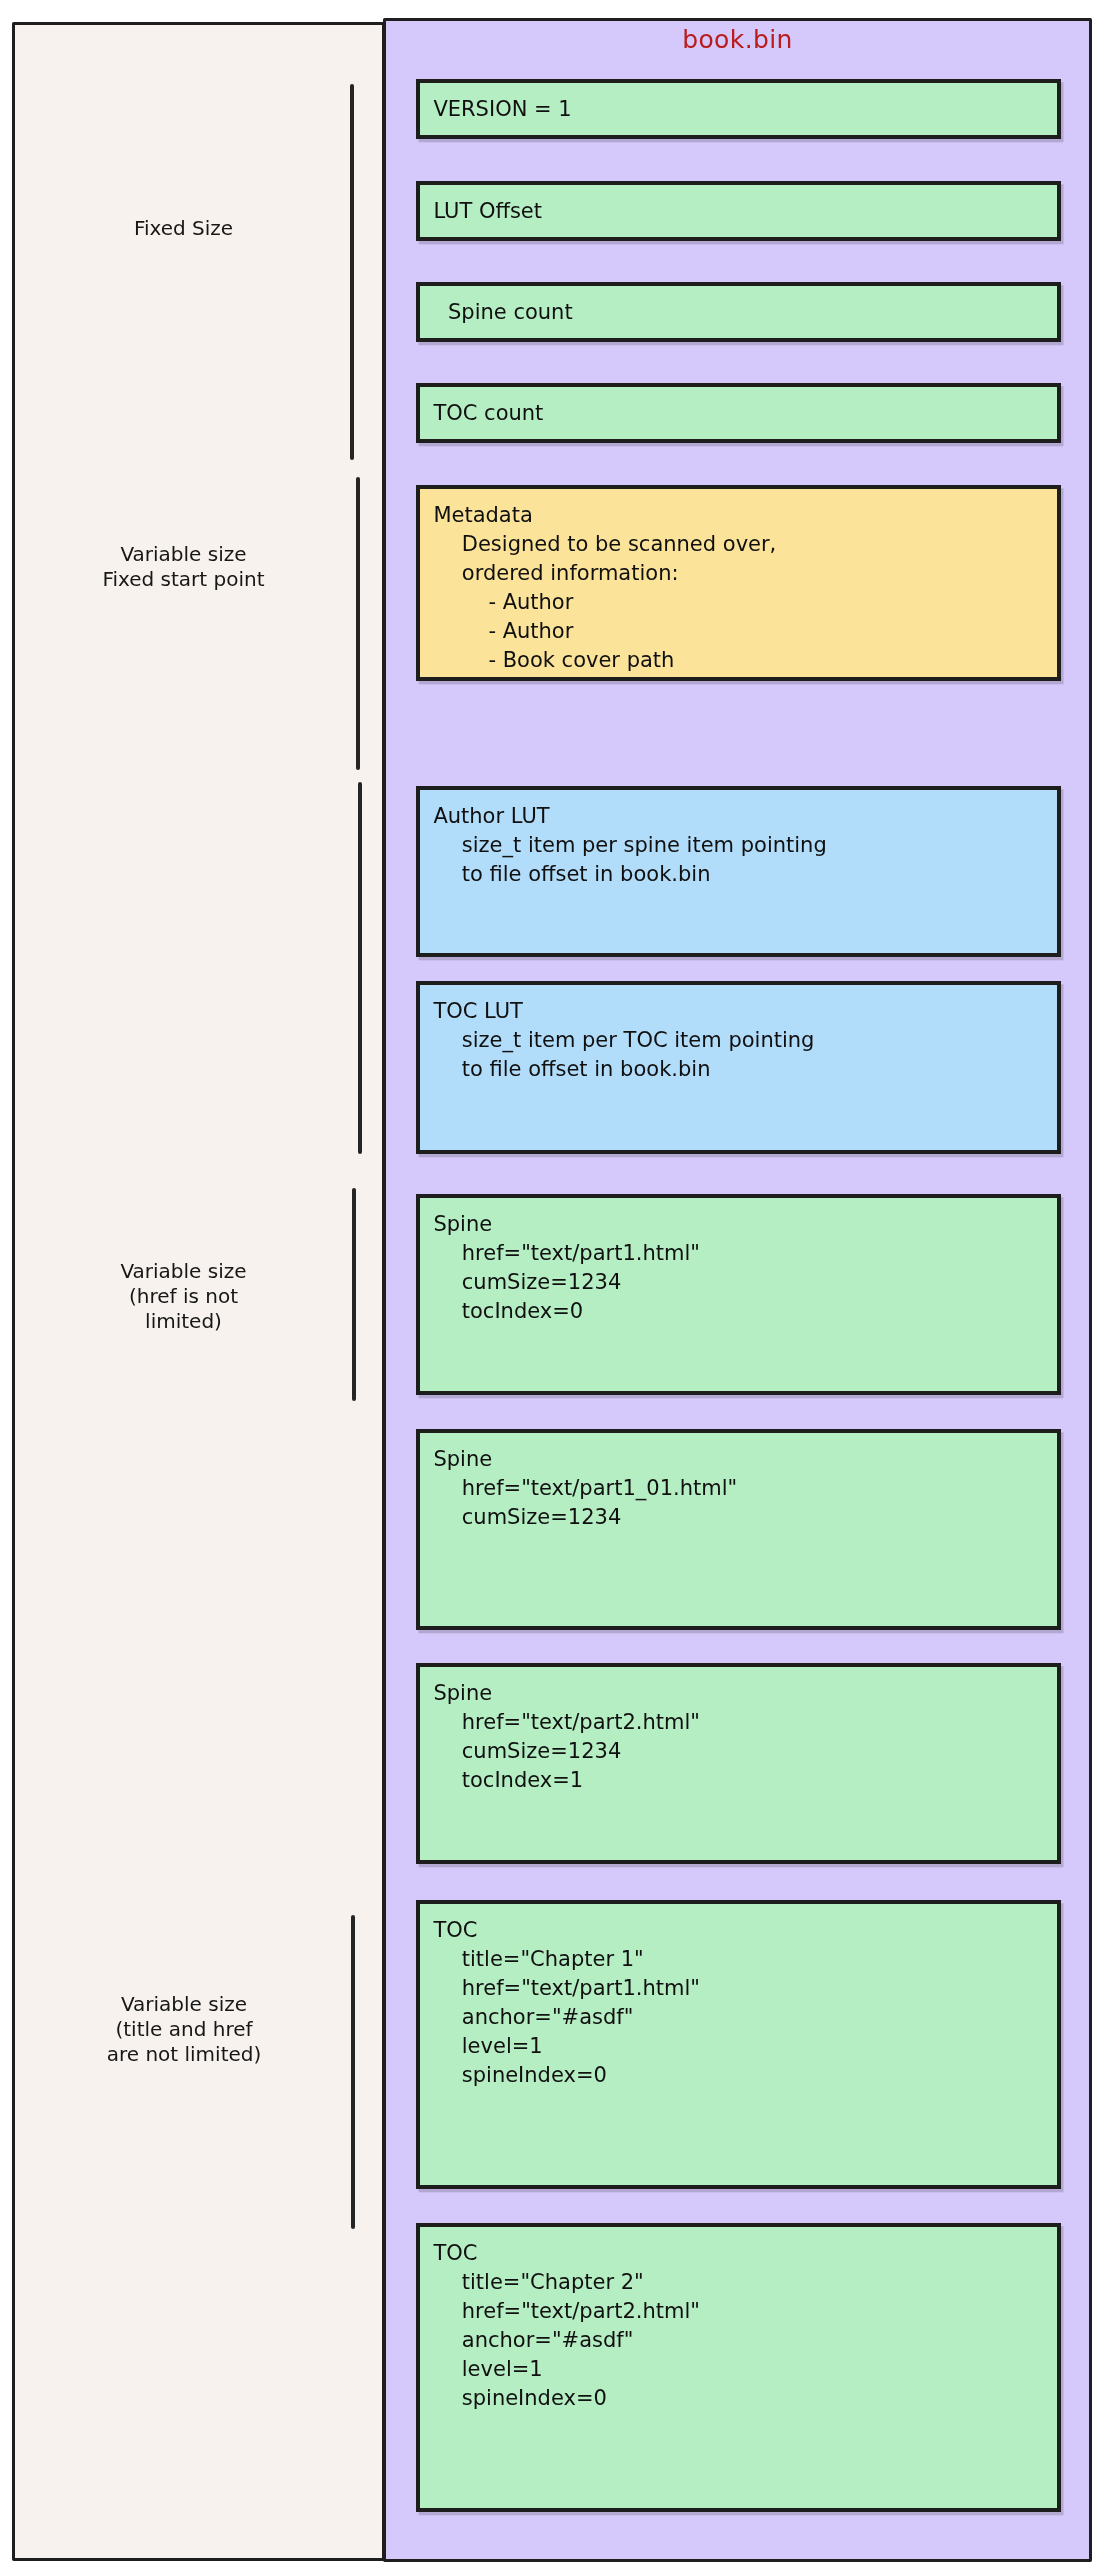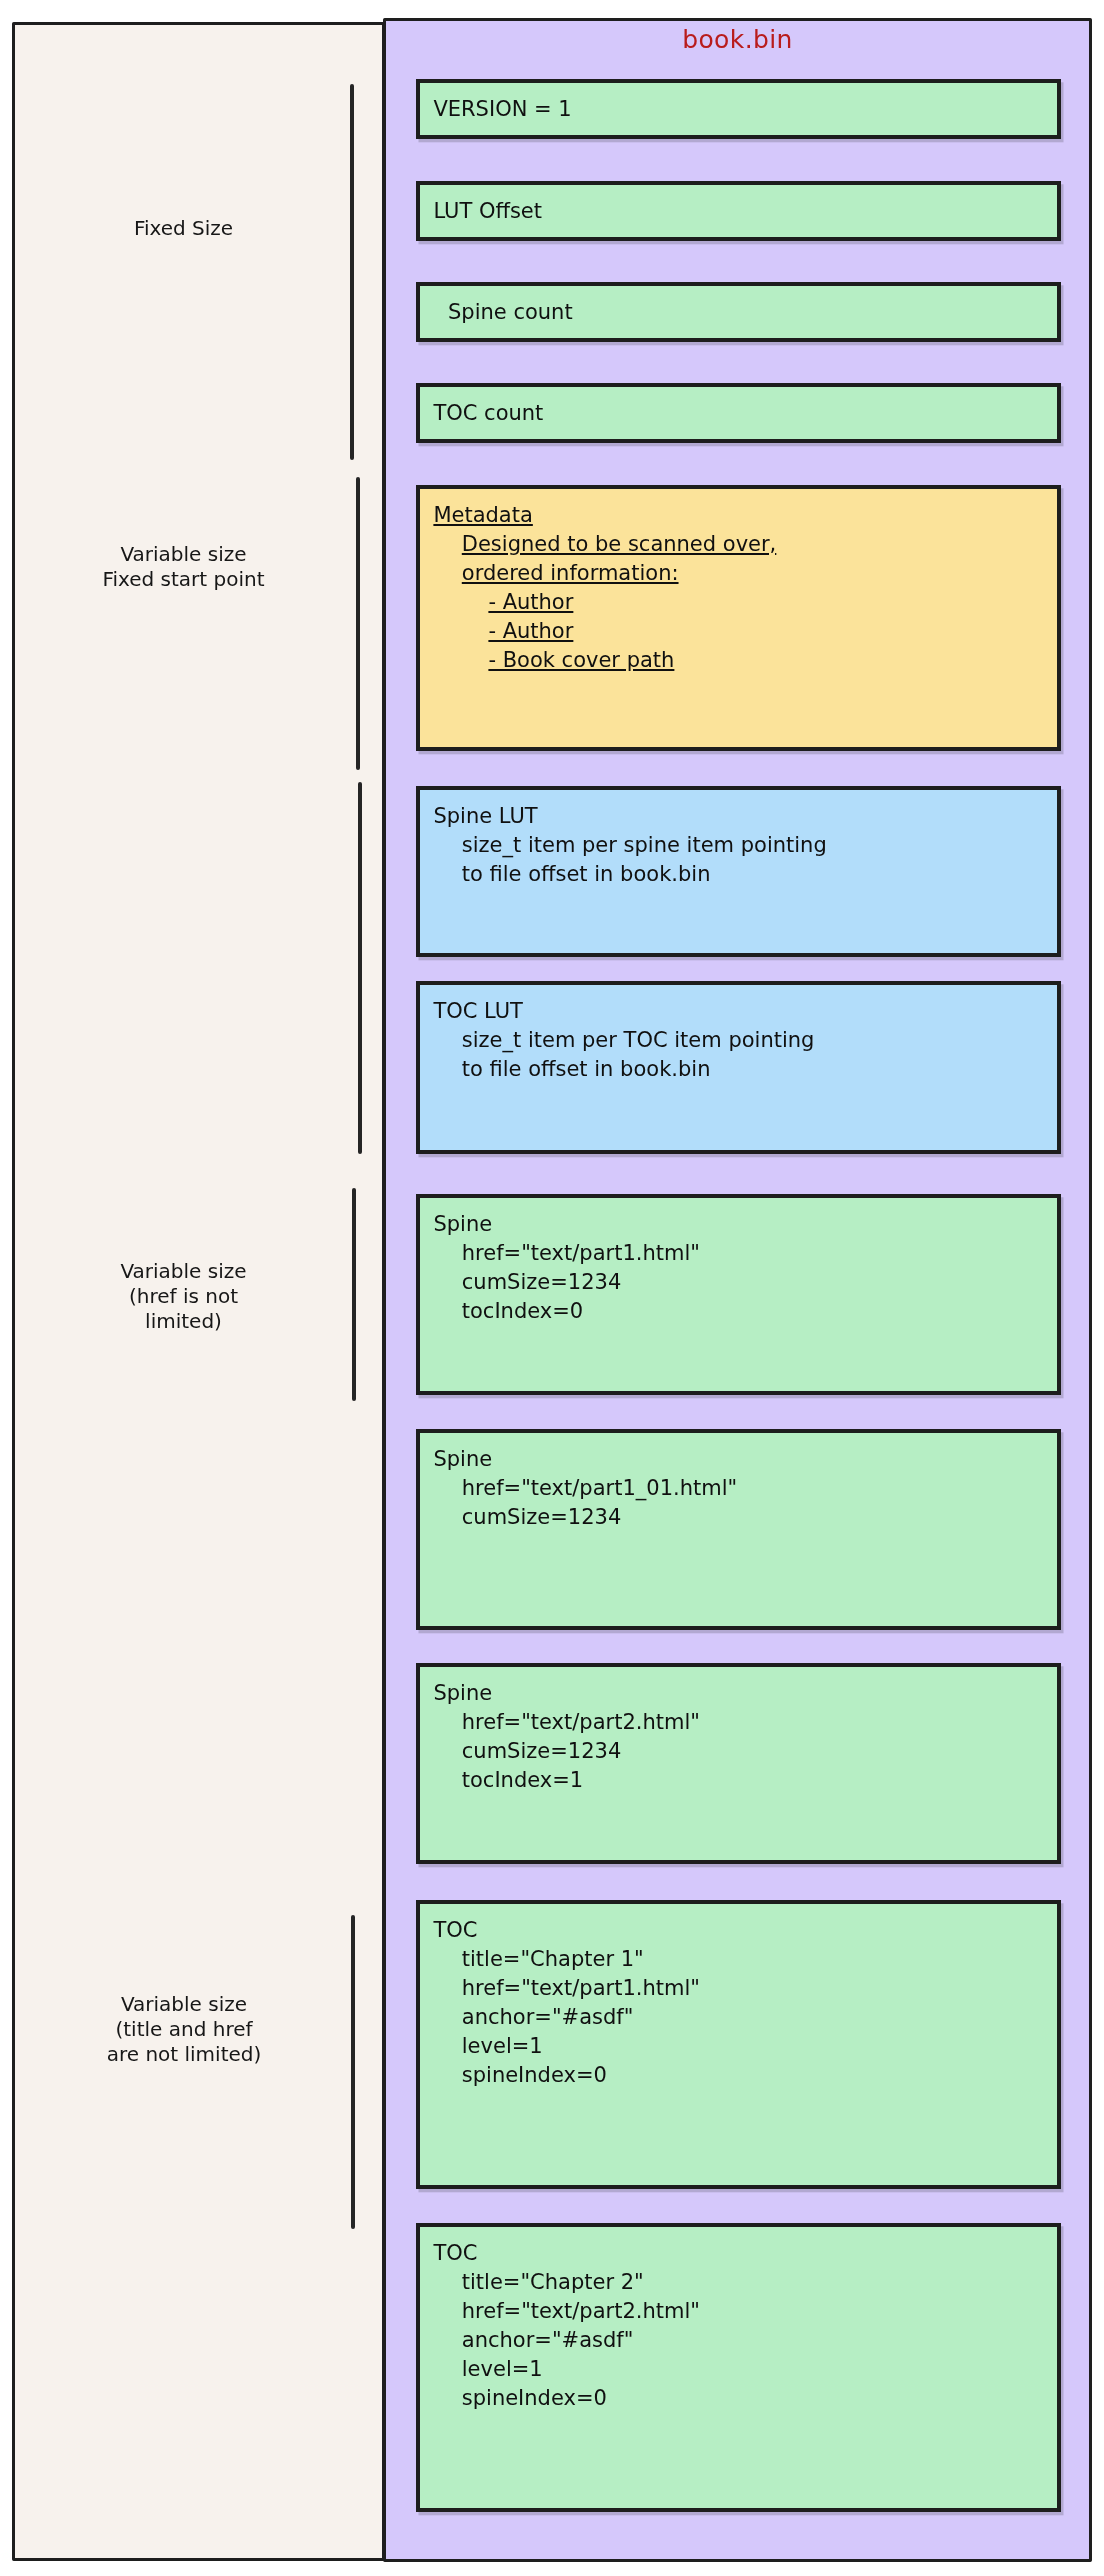--- a/index.html
+++ b/index.html
@@ -127,31 +127,31 @@
   <div class="block green" style="top:181px;  height:60px;">
       <span class="line">LUT Offset</span>
     </div>
   <div class="block green" style="top:282px;  height:60px;padding-left:28px;">
       <span class="line">Spine count</span>
     </div>
   <div class="block green" style="top:383px;  height:60px;">
       <span class="line">TOC count</span>
     </div>
 
-  <div class="block yellow" style="top:485px;  height:266px;text-decoration:underline;">
+  <div class="block yellow" style="top:485px;  height:196px;">
       <span class="line">Metadata</span>
       <span class="line ind1">Designed to be scanned over,</span>
       <span class="line ind1">ordered information:</span>
       <span class="line ind2">- Author</span>
       <span class="line ind2">- Author</span>
       <span class="line ind2">- Book cover path</span>
     </div>
 
   <div class="block blue" style="top:786px;  height:171px;">
-      <span class="line">Spine LUT</span>
+      <span class="line">Author LUT</span>
       <span class="line ind1">size_t item per spine item pointing</span>
       <span class="line ind1">to file offset in book.bin</span>
     </div>
   <div class="block blue" style="top:981px; height:173px;">
       <span class="line">TOC LUT</span>
       <span class="line ind1">size_t item per TOC item pointing</span>
       <span class="line ind1">to file offset in book.bin</span>
     </div>
 
   <div class="block green" style="top:1194px; height:201px;">

